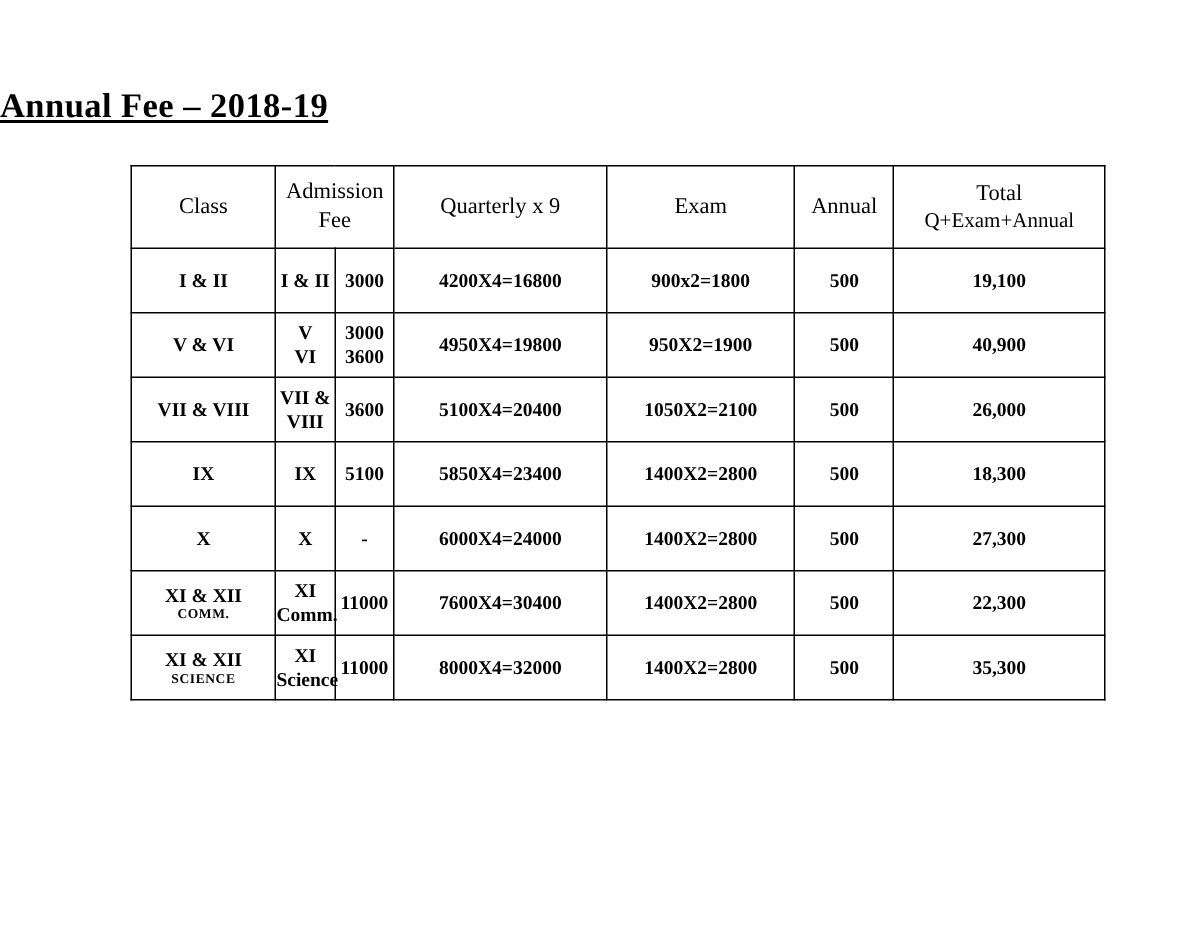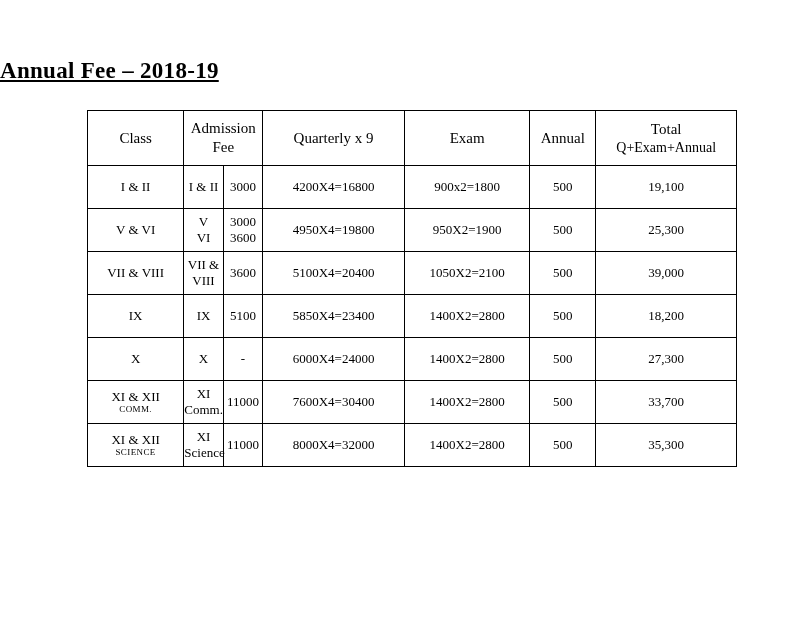--- a/index.html
+++ b/index.html
@@ -49,20 +49,21 @@
   }
   .fee-table thead th {
     height: 54px;
     font-size: 15px;
     font-weight: normal;
     line-height: 1.35;
   }
   .fee-table tbody td {
     height: 42px;
     line-height: 1.25;
+    font-weight: bold;
   }
   .col-class   { width: 88px; }
   .col-admname { width: 72px; }
   .col-admfee  { width: 56px; border-radius: 14px; }
   .col-quart   { width: 130px; }
   .col-exam    { width: 115px; }
   .col-annual  { width: 60px; }
   .col-total   { width: 129px; }
   .total-cell {
     font-size: 18px;
@@ -133,53 +134,53 @@
           <span>V</span>
           <span>VI</span>
         </td>
         <td class="col-admfee two-line">
           <span>3000</span>
           <span>3600</span>
         </td>
         <td class="col-quart">4950X4=19800</td>
         <td class="col-exam">950X2=1900</td>
         <td class="col-annual">500</td>
-        <td class="col-total total-cell">25,300</td>
+        <td class="col-total total-cell">40,900</td>
       </tr>
 
       <tr>
         <td class="col-class">
           <span>VII &amp; VIII</span>
         </td>
         <td class="col-admname">
           <span>VII &amp; VIII</span>
         </td>
         <td class="col-admfee">
           <span>3600</span>
         </td>
         <td class="col-quart">5100X4=20400</td>
         <td class="col-exam">1050X2=2100</td>
         <td class="col-annual">500</td>
-        <td class="col-total total-cell">39,000</td>
+        <td class="col-total total-cell">26,000</td>
       </tr>
 
       <tr>
         <td class="col-class">
           <span>IX</span>
         </td>
         <td class="col-admname">
           <span>IX</span>
         </td>
         <td class="col-admfee">
           <span>5100</span>
         </td>
         <td class="col-quart">5850X4=23400</td>
         <td class="col-exam">1400X2=2800</td>
         <td class="col-annual">500</td>
-        <td class="col-total total-cell">18,200</td>
+        <td class="col-total total-cell">18,300</td>
       </tr>
 
       <tr>
         <td class="col-class">
           <span>X</span>
         </td>
         <td class="col-admname">
           <span>X</span>
         </td>
         <td class="col-admfee">
@@ -199,21 +200,21 @@
         <td class="col-admname two-line">
           <span>XI</span>
           <span>Comm.</span>
         </td>
         <td class="col-admfee">
           <span>11000</span>
         </td>
         <td class="col-quart">7600X4=30400</td>
         <td class="col-exam">1400X2=2800</td>
         <td class="col-annual">500</td>
-        <td class="col-total total-cell">33,700</td>
+        <td class="col-total total-cell">22,300</td>
       </tr>
 
       <tr>
         <td class="col-class">
           <span>XI &amp; XII</span>
           <span class="sub-label">SCIENCE</span>
         </td>
         <td class="col-admname two-line">
           <span>XI</span>
           <span>Science</span>

